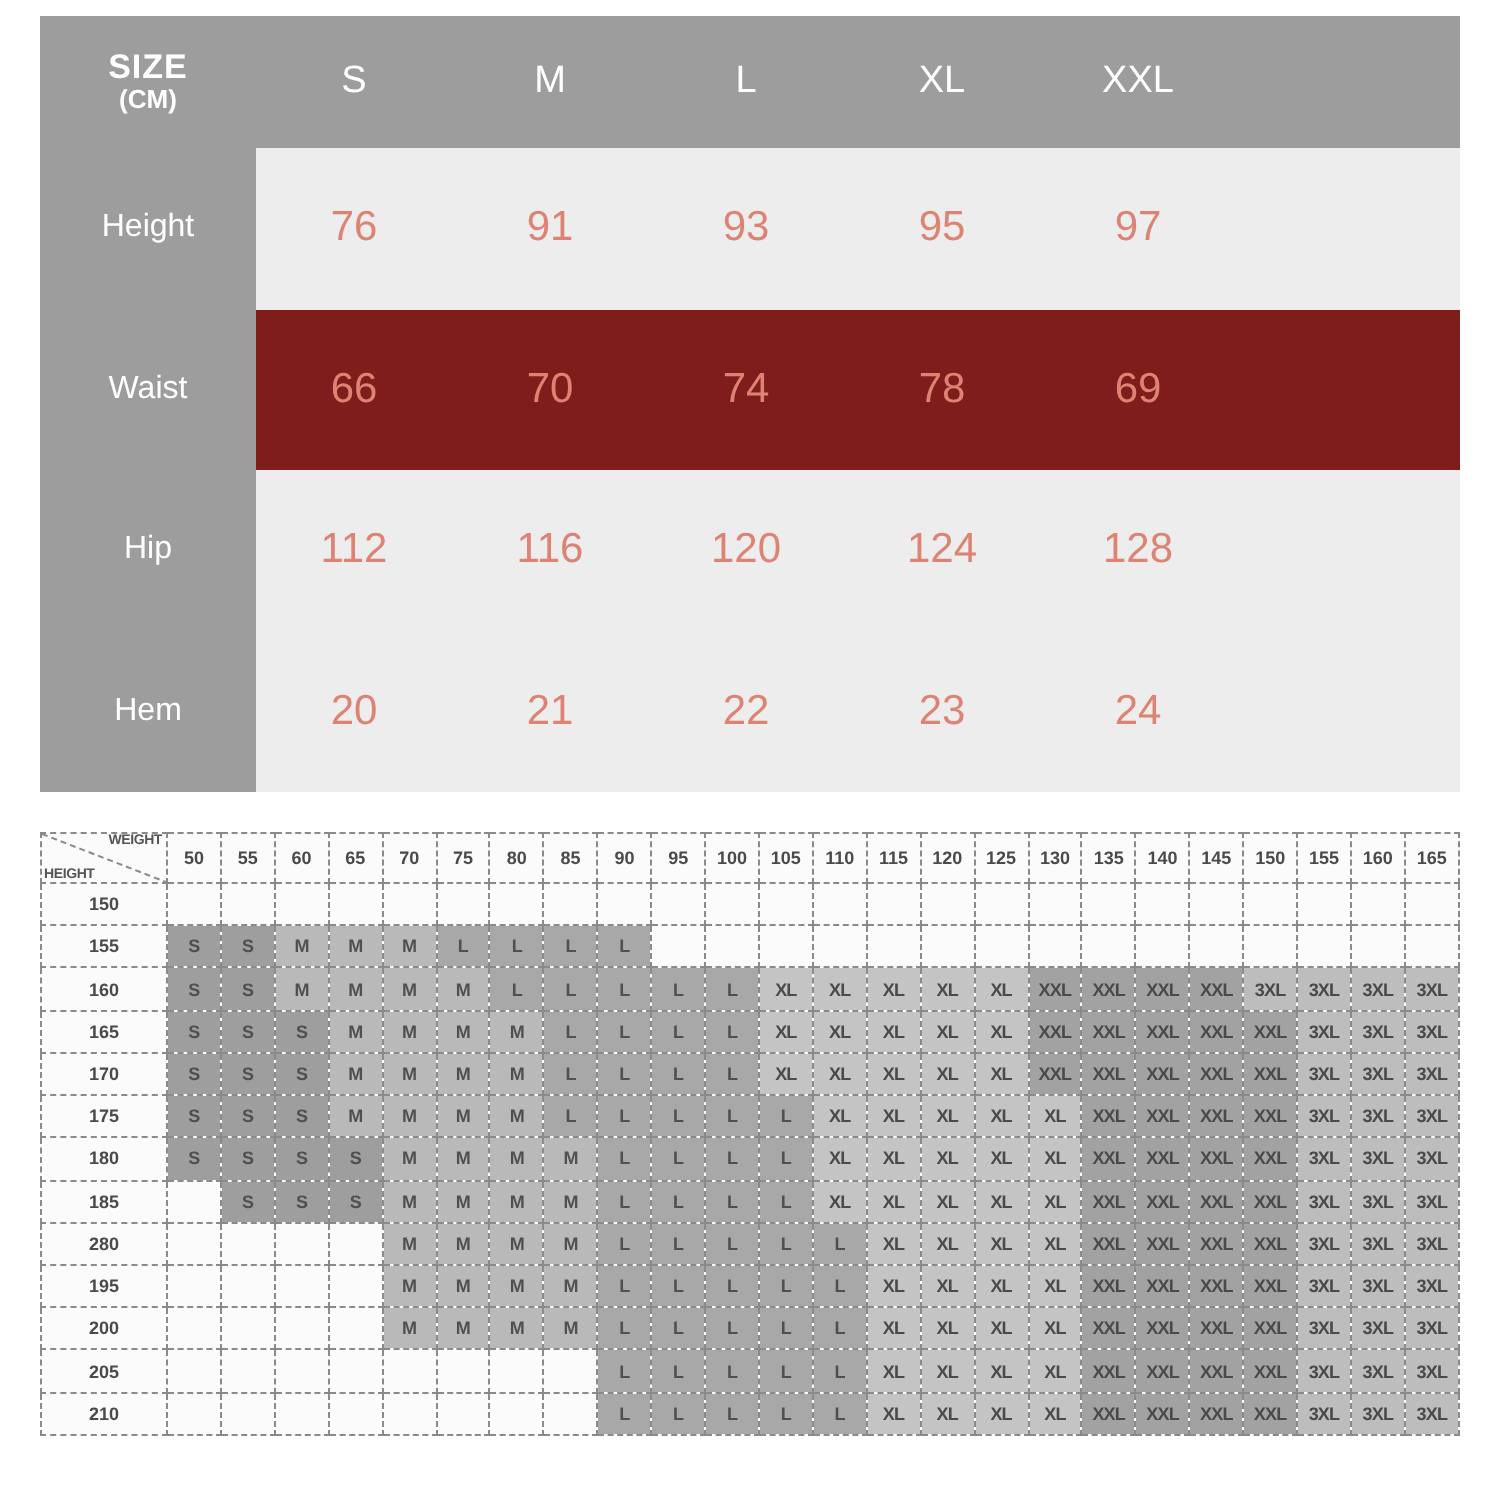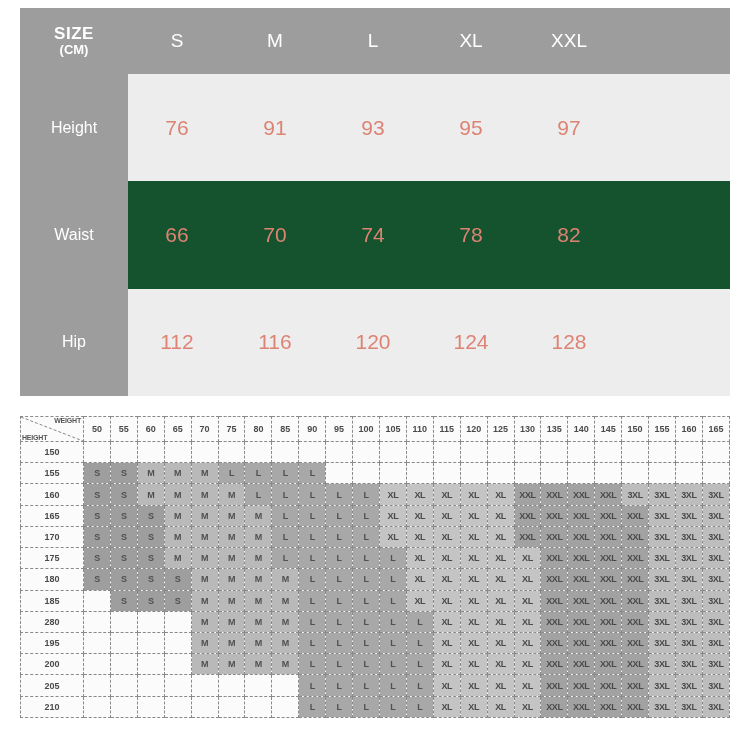--- a/index.html
+++ b/index.html
@@ -68,21 +68,21 @@
     width: 108px;
   }
   .val-cell {
     color: #dd8374;
     font-size: 21px;
     text-align: center;
     vertical-align: middle;
     background: #ededed;
   }
   tr.band-a .val-cell { background: #ededed; }
-  tr.band-b .val-cell { background: #14532d; }
+  tr.band-b .val-cell { background: #7f1d1d; }
   .val-spacer {
     background: #9d9d9d;
     width: 112px;
   }
 
   
   .matrix-wrap {
     position: absolute;
     left: 20px;
     top: 416px;
@@ -206,30 +206,39 @@
         <td class="val-cell">95</td>
         <td class="val-cell">97</td>
         <td class="val-cell val-spacer"></td>
       </tr>
       <tr class="band-b">
         <td class="row-label">Waist</td>
         <td class="val-cell">66</td>
         <td class="val-cell">70</td>
         <td class="val-cell">74</td>
         <td class="val-cell">78</td>
-        <td class="val-cell">82</td>
+        <td class="val-cell">69</td>
         <td class="val-cell val-spacer"></td>
       </tr>
       <tr class="band-a">
         <td class="row-label">Hip</td>
         <td class="val-cell">112</td>
         <td class="val-cell">116</td>
         <td class="val-cell">120</td>
         <td class="val-cell">124</td>
         <td class="val-cell">128</td>
+        <td class="val-cell val-spacer"></td>
+      </tr>
+      <tr class="band-a">
+        <td class="row-label">Hem</td>
+        <td class="val-cell">20</td>
+        <td class="val-cell">21</td>
+        <td class="val-cell">22</td>
+        <td class="val-cell">23</td>
+        <td class="val-cell">24</td>
         <td class="val-cell val-spacer"></td>
       </tr>
     </tbody>
   </table>
 </div>
 
 <div class="matrix-wrap">
   <table class="matrix">
     <thead>
       <tr id="matrix-head-row">

